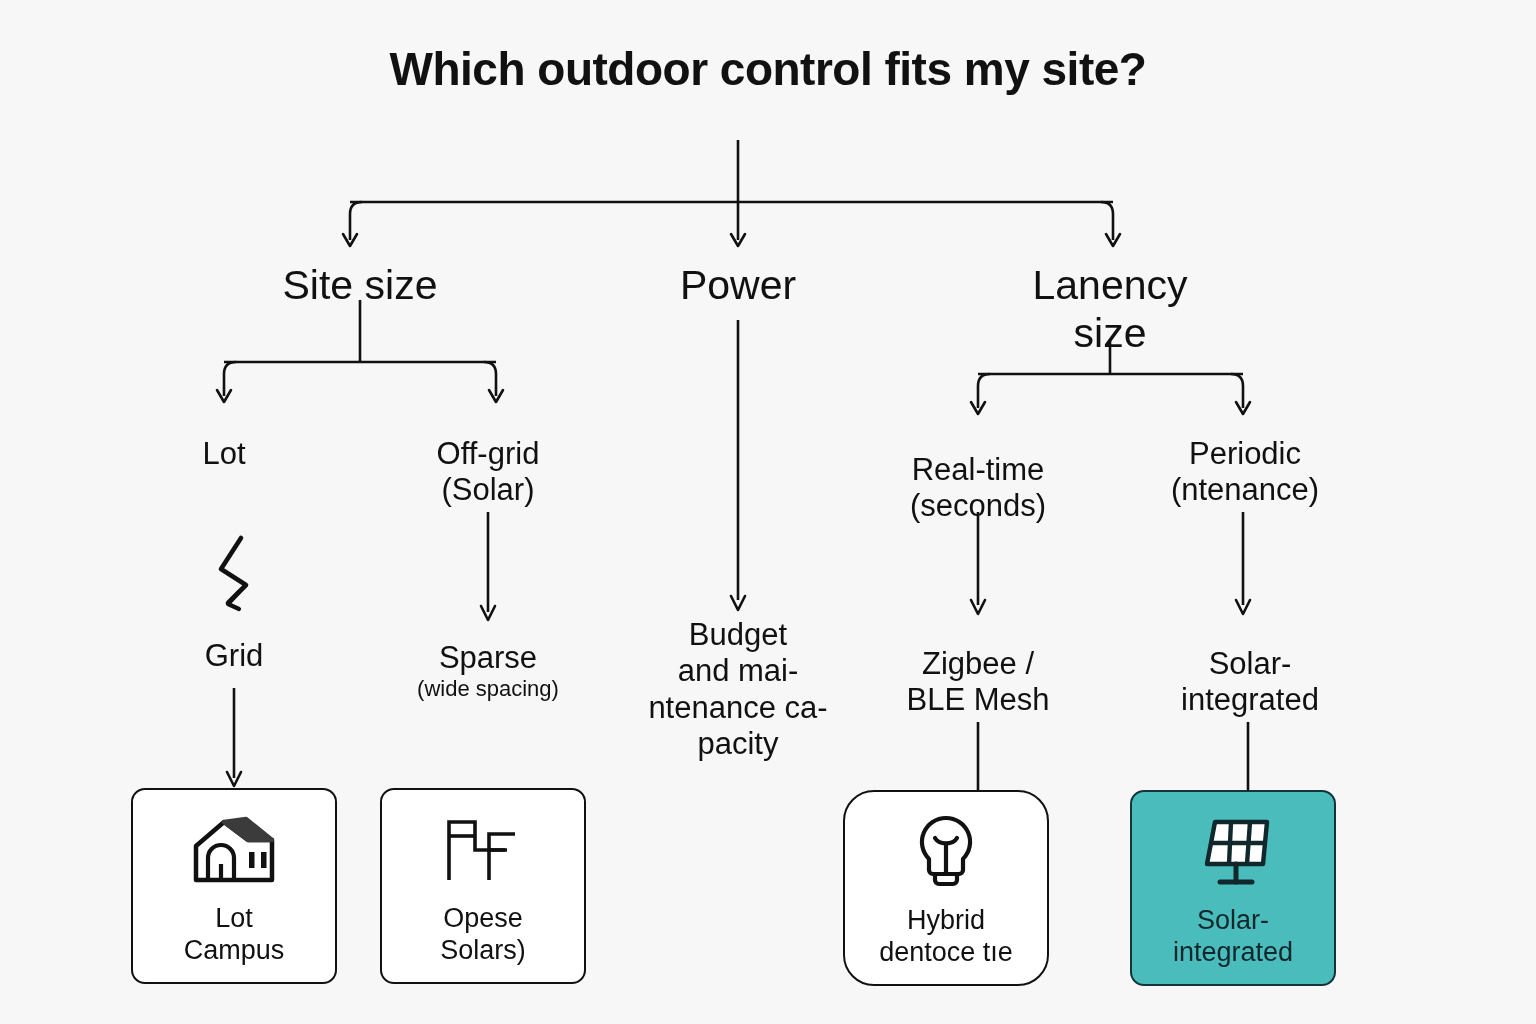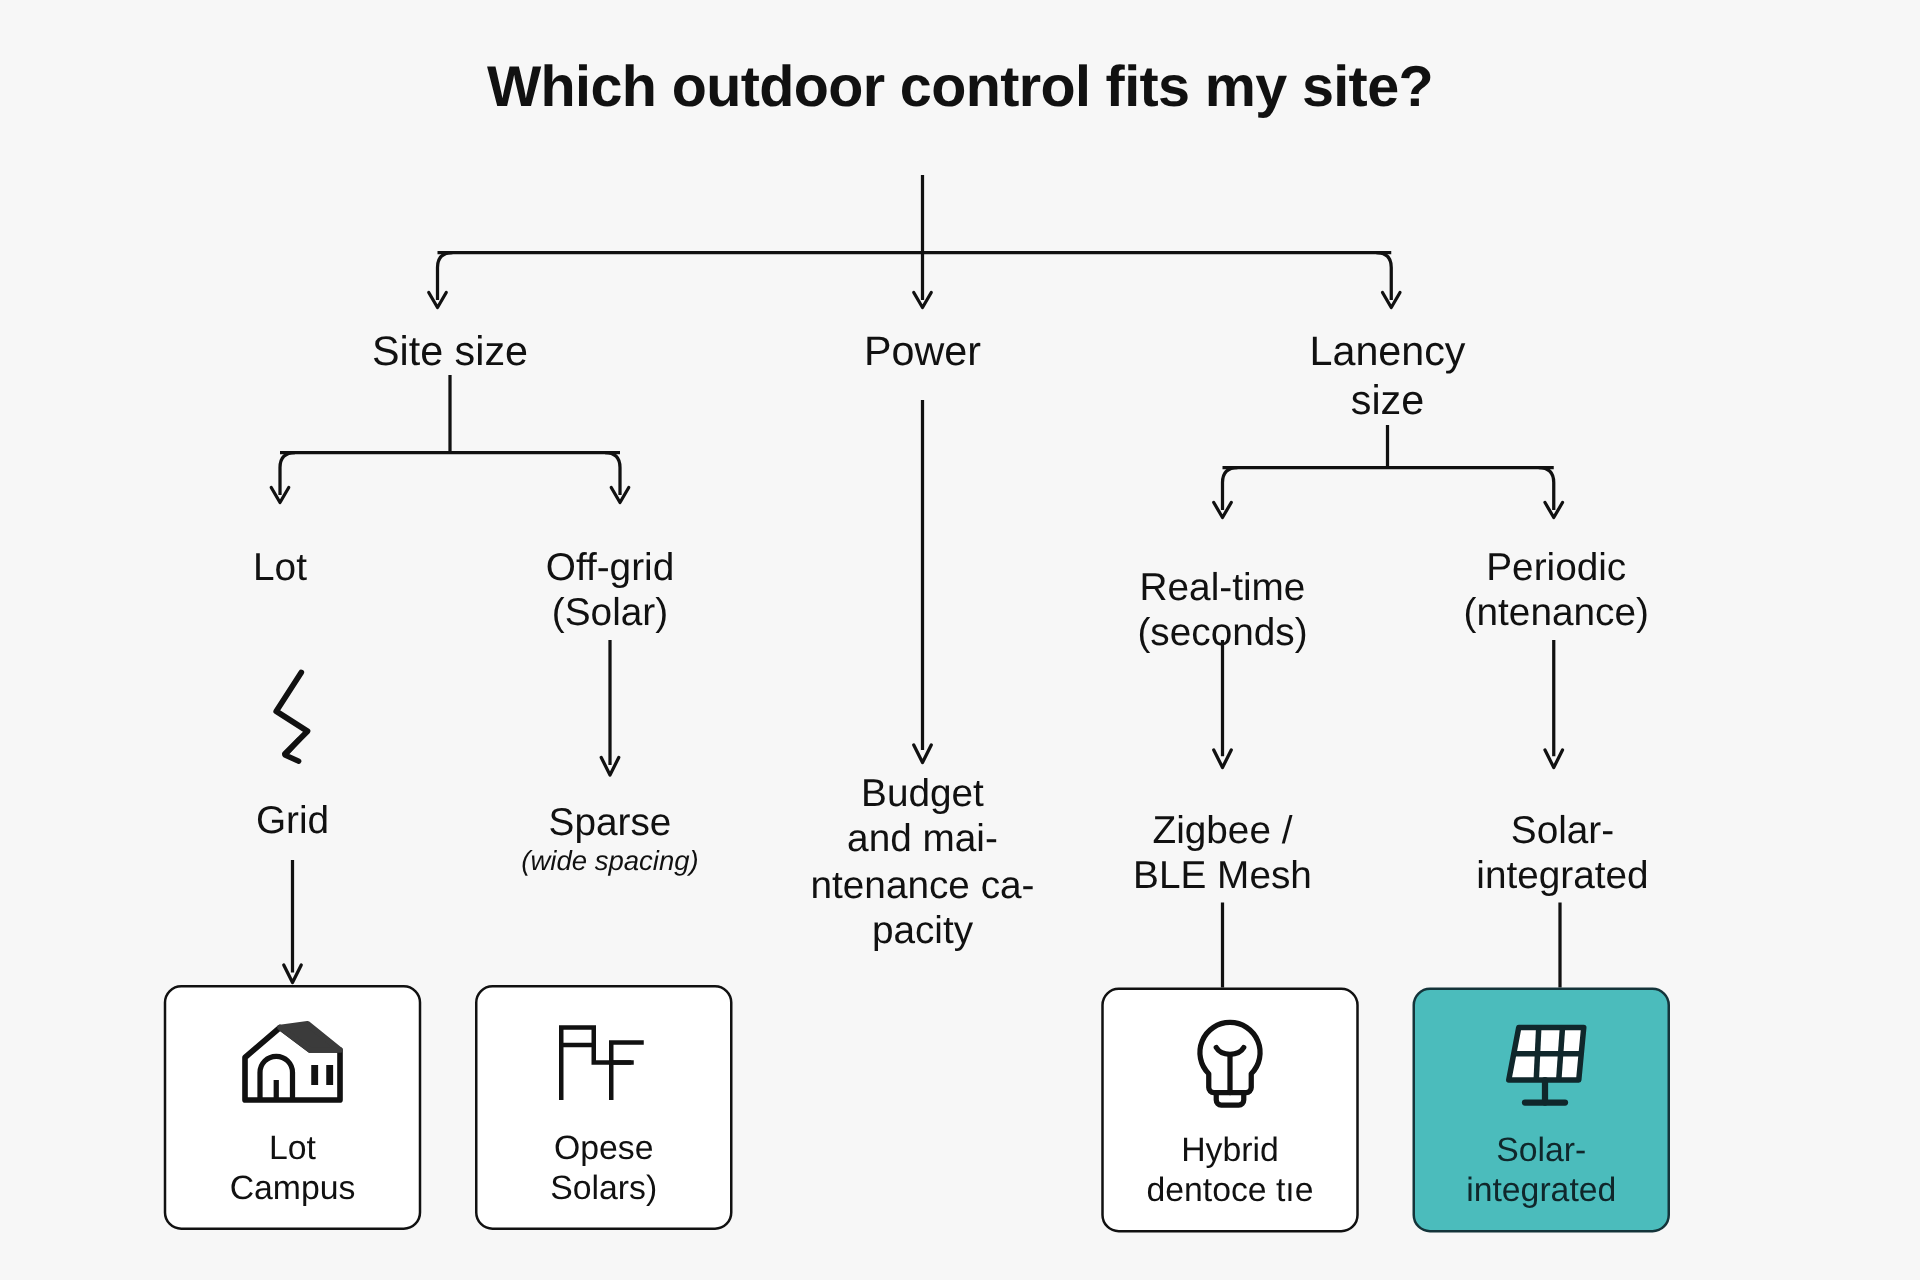--- a/index.html
+++ b/index.html
@@ -47,24 +47,24 @@
     position: absolute;
     text-align: center;
     line-height: 1.17;
     color: #111111;
   }
   .node .l1 { display: block; }
   .node .l2 { display: block; }
   .node .l3 { display: block; }
   .node .l4 { display: block; }
 
-  .node-lvl1 { font-size: 33px; }
+  .node-lvl1 { font-size: 41px; }
   .node-lvl2 { font-size: 31px; }
   .node-lvl3 { font-size: 31px; }
-  .sub-small { font-size: 22px; display: block; font-style: italic; }
+  .sub-small { font-size: 22px; display: block; }
 
   
   .card {
     position: absolute;
     width: 206px;
     height: 196px;
     border-radius: 14px;
     border: 2.5px solid #111111;
     background: #ffffff;
     box-sizing: border-box;
@@ -251,21 +251,21 @@
         <path d="M52,66 L52,20 L78,20"></path>
         <path d="M52,36 L68,36"></path>
       </svg>
     </div>
     <div class="card-label">
       <span>Opese</span>
       <span class="cl2">Solars)</span>
     </div>
   </div>
 
-  <div class="card" style="left:881px; top:790px;">
+  <div class="card" style="left:843px; top:790px;border-radius:31px;">
     <div class="card-icon">
       <svg width="78" height="80" viewBox="0 0 78 80" fill="none" stroke="#111111" stroke-width="4.2" stroke-linecap="round" stroke-linejoin="round">
         <path d="M39,6 a24,24 0 0 1 17,41 L56,58 a4,4 0 0 1 -4,4 L26,62 a4,4 0 0 1 -4,-4 L22,47 A24,24 0 0 1 39,6 Z"></path>
         <path d="M28,26 a12,9 0 0 0 22,0"></path>
         <path d="M39,33 L39,62"></path>
         <path d="M28,62 L28,68 a4,4 0 0 0 4,4 L46,72 a4,4 0 0 0 4,-4 L50,62"></path>
       </svg>
     </div>
     <div class="card-label">
       <span>Hybrid</span>

